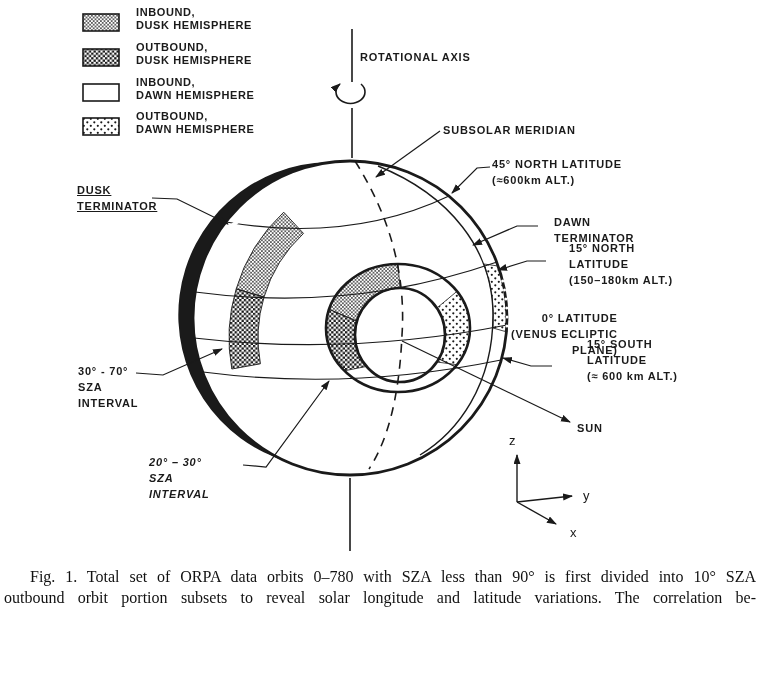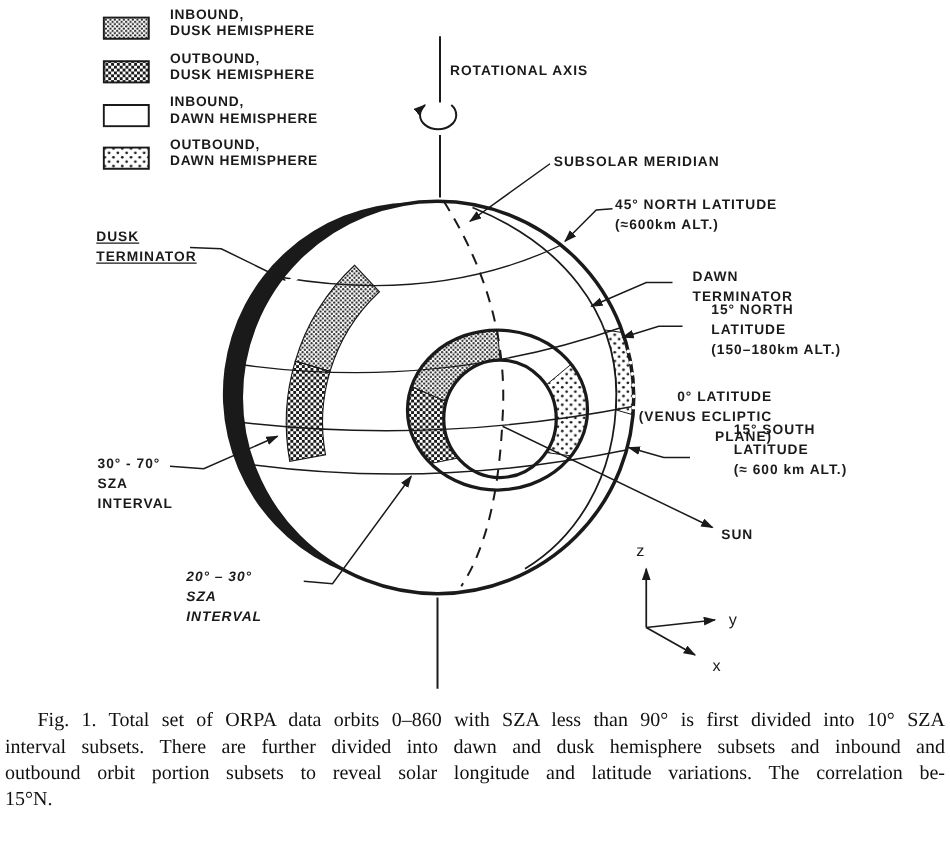--- a/index.html
+++ b/index.html
@@ -183,19 +183,17 @@
 INTERVAL</div>
     <div class="dlabel" style="left:149px;top:454px;font-style:italic;">20° – 30°
 SZA
 INTERVAL</div>
     <div class="axlabel" style="left:509px;top:434px;">z</div>
     <div class="axlabel" style="left:583px;top:489px;">y</div>
     <div class="axlabel" style="left:570px;top:526px;">x</div>
   </div>
 
   <div class="caption">
-    <div class="cline first">Fig. 1. Total set of ORPA data orbits 0–860 with SZA less than 90° is first divided into 10° SZA</div>
-    <div class="cline">interval subsets. There are further divided into dawn and dusk hemisphere subsets and inbound and</div>
+    <div class="cline first">Fig. 1. Total set of ORPA data orbits 0–780 with SZA less than 90° is first divided into 10° SZA</div>
     <div class="cline">outbound orbit portion subsets to reveal solar longitude and latitude variations. The correlation be-</div>
-    <div class="cline last">15°N.</div>
   </div>
 
 </div>
 
 </body></html>

